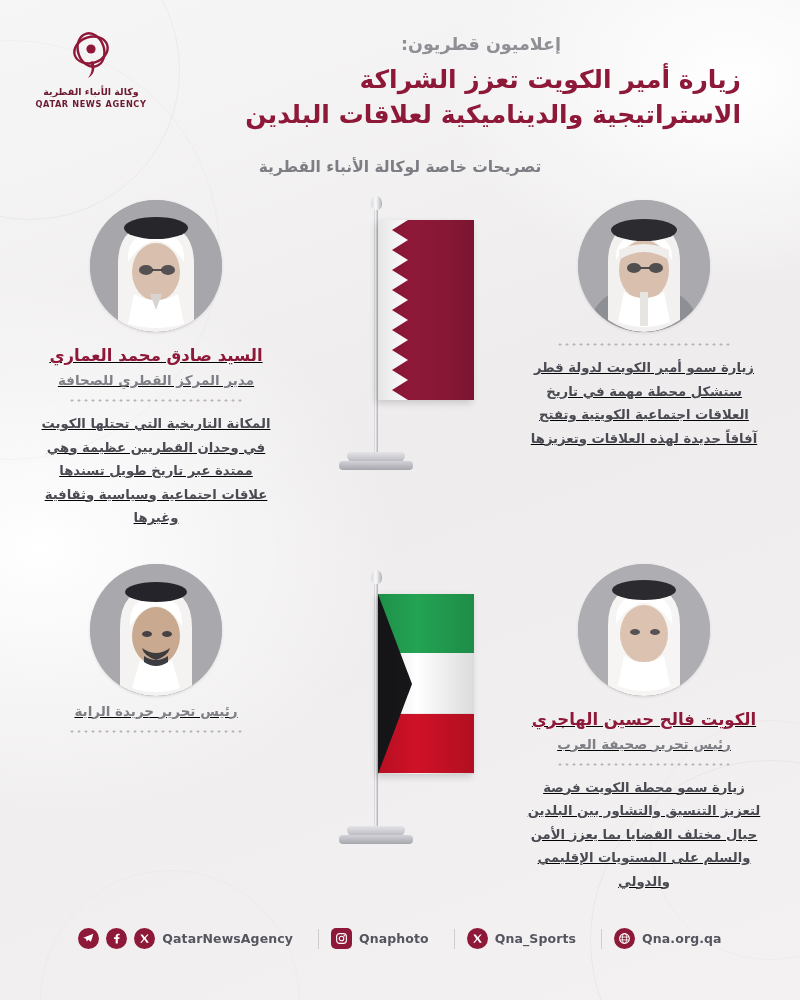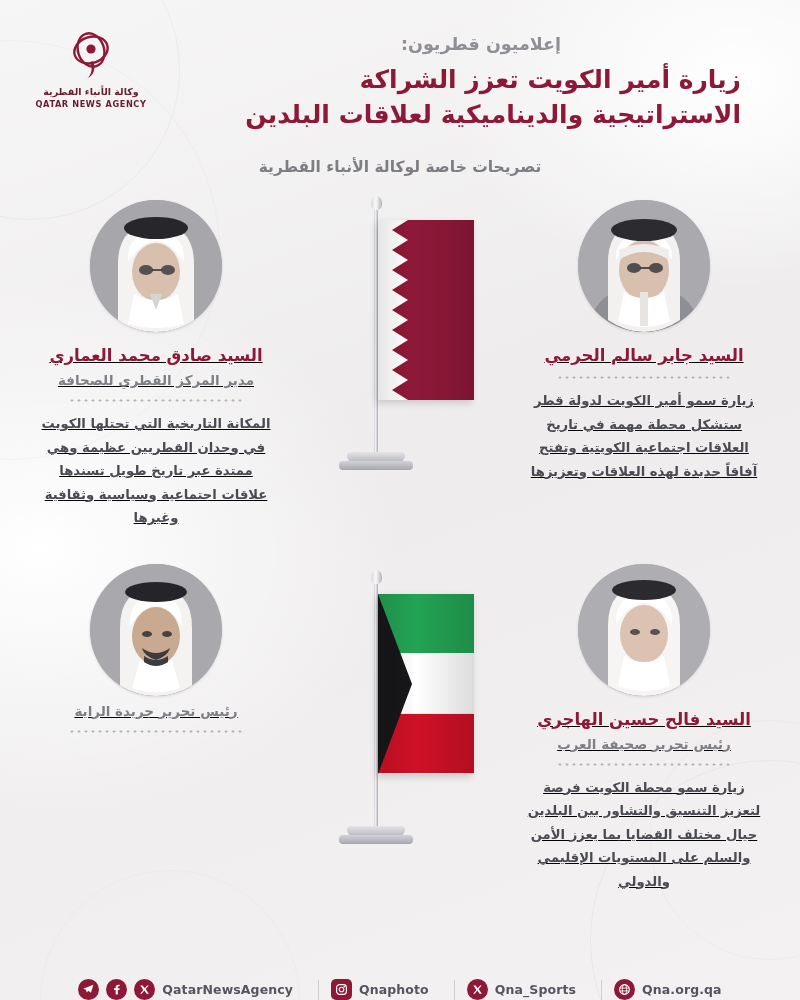--- a/index.html
+++ b/index.html
@@ -218,21 +218,21 @@
     border-bottom: 90px solid transparent;
     border-left: 34px solid #17171a;
   }
 
   
   .footer {
     position: absolute;
     left: 0; right: 0; bottom: 0;
     height: 72px;
     display: flex;
-    align-items: flex-end;
+    align-items: flex-start;
     justify-content: center;
     gap: 12px;
     direction: ltr;
   }
   .fgroup {
     display: flex;
     align-items: center;
     gap: 7px;
     padding: 0 13px;
     position: relative;
@@ -309,21 +309,20 @@
             <ellipse cx="66" cy="30" rx="33" ry="11" fill="#2b2b30"></ellipse>
             <path d="M41 60 Q66 44 91 60 L91 50 Q66 38 41 50 Z" fill="#efeeec"></path>
             <path d="M46 92 Q66 104 86 92 L92 122 Q66 132 40 122 Z" fill="#ffffff"></path>
             <rect x="62" y="92" width="8" height="34" fill="#e7e5e2"></rect>
             <ellipse cx="56" cy="68" rx="7" ry="5" fill="#3a3a40" opacity=".85"></ellipse>
             <ellipse cx="78" cy="68" rx="7" ry="5" fill="#3a3a40" opacity=".85"></ellipse>
             <rect x="62" y="67" width="10" height="2" fill="#3a3a40" opacity=".85"></rect>
           </svg>
         </div>
       </div>
-      <div class="name">السيد جابر سالم الحرمي</div>
       <div class="dots"></div>
       <div class="quote">زيارة سمو أمير الكويت لدولة قطر ستشكل محطة مهمة في تاريخ العلاقات اجتماعية الكويتية وتفتح آفاقاً جديدة لهذه العلاقات وتعزيزها</div>
     </div>
 
     <div class="flagcol">
       <div class="flag-unit">
         <div class="pole"></div>
         <div class="pole-top"></div>
         <div class="flag-qa">
           <svg width="96" height="180" viewBox="0 0 96 180" preserveAspectRatio="none">
@@ -387,21 +386,21 @@
             <path d="M30 62 Q30 22 66 22 Q102 22 102 62 L102 122 Q84 132 66 132 Q48 132 30 122 Z" fill="#f6f5f3"></path>
             <ellipse cx="66" cy="70" rx="24" ry="29" fill="#dcc3b1"></ellipse>
             <path d="M38 60 Q66 18 94 60 Q96 32 66 28 Q36 32 38 60 Z" fill="#ffffff"></path>
             <ellipse cx="66" cy="26" rx="32" ry="10" fill="#2a2a2f"></ellipse>
             <path d="M46 92 Q66 104 86 92 L92 122 Q66 132 40 122 Z" fill="#ffffff"></path>
             <ellipse cx="57" cy="68" rx="5" ry="3" fill="#35353b" opacity=".8"></ellipse>
             <ellipse cx="77" cy="68" rx="5" ry="3" fill="#35353b" opacity=".8"></ellipse>
           </svg>
         </div>
       </div>
-      <div class="name">السيد فالح حسين الهاجري</div>
+      <div class="name">الكويت فالح حسين الهاجري</div>
       <div class="role">رئيس تحرير صحيفة العرب</div>
       <div class="dots"></div>
       <div class="quote">زيارة سمو محطة الكويت فرصة لتعزيز التنسيق والتشاور بين البلدين حيال مختلف القضايا بما يعزز الأمن والسلم على المستويات الإقليمي والدولي</div>
     </div>
 
     <div class="flagcol">
       <div class="flag-unit" style="margin-top:34px">
         <div class="pole"></div>
         <div class="pole-top"></div>
         <div class="flag-kw">

